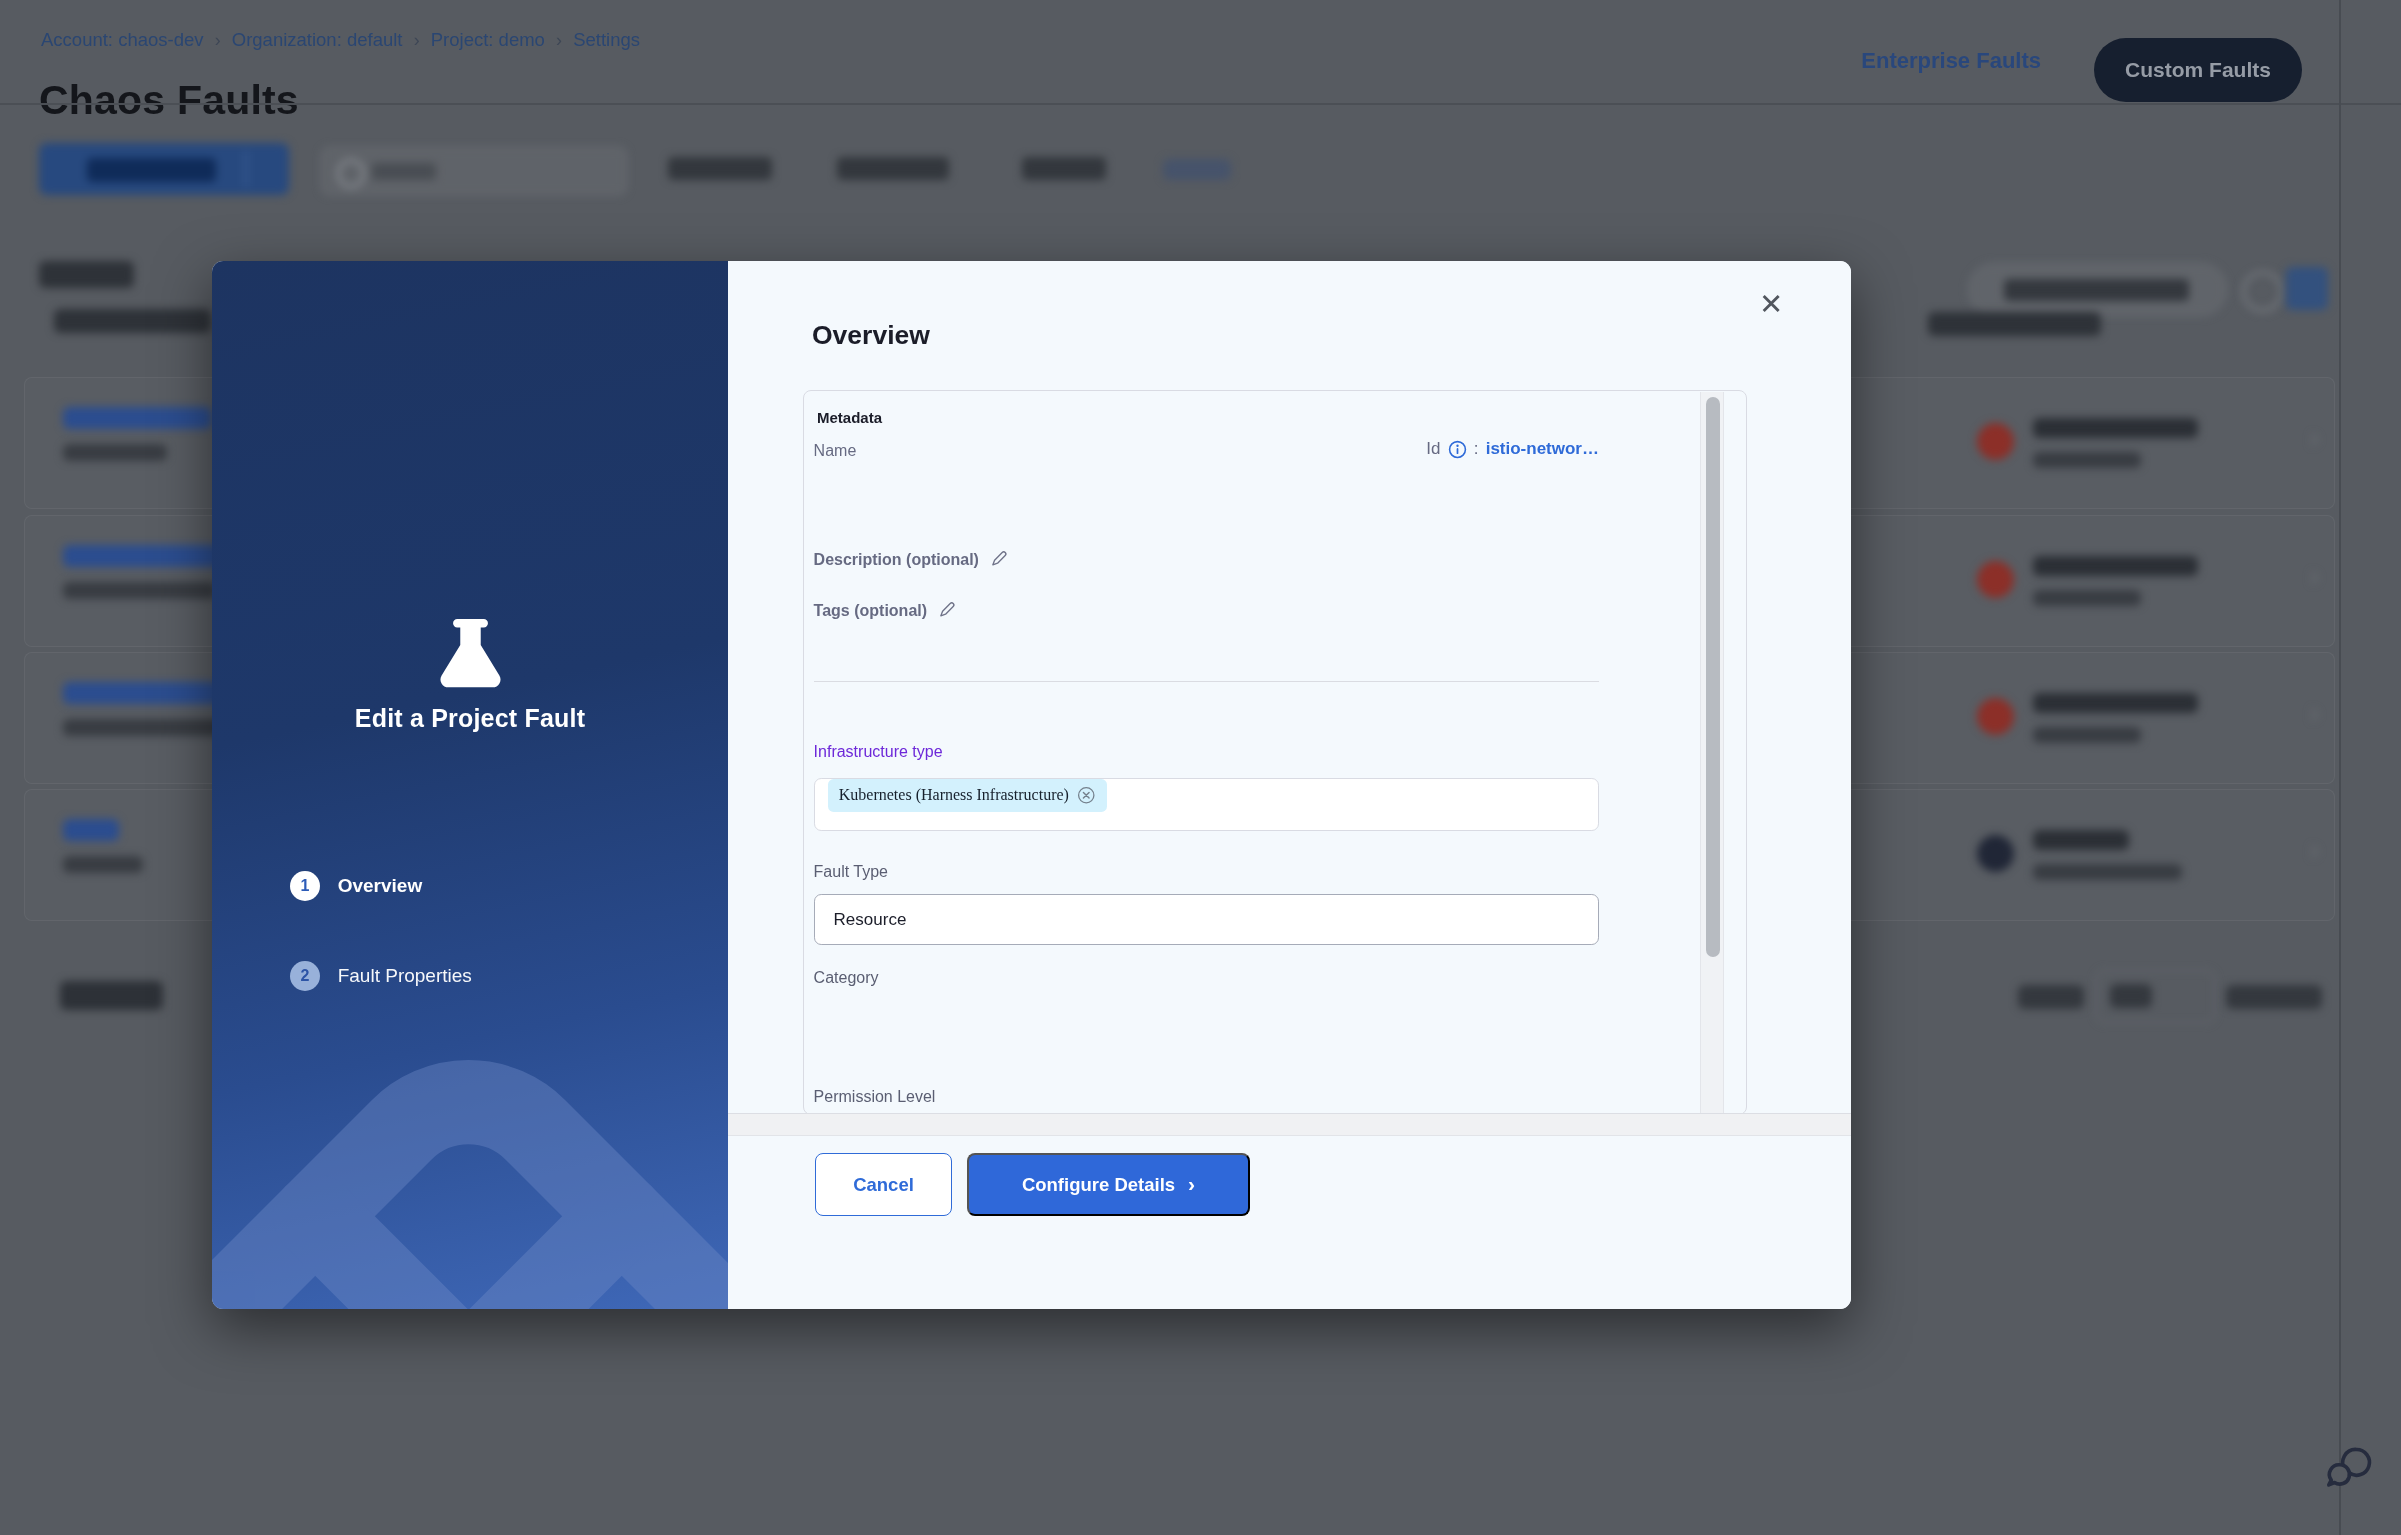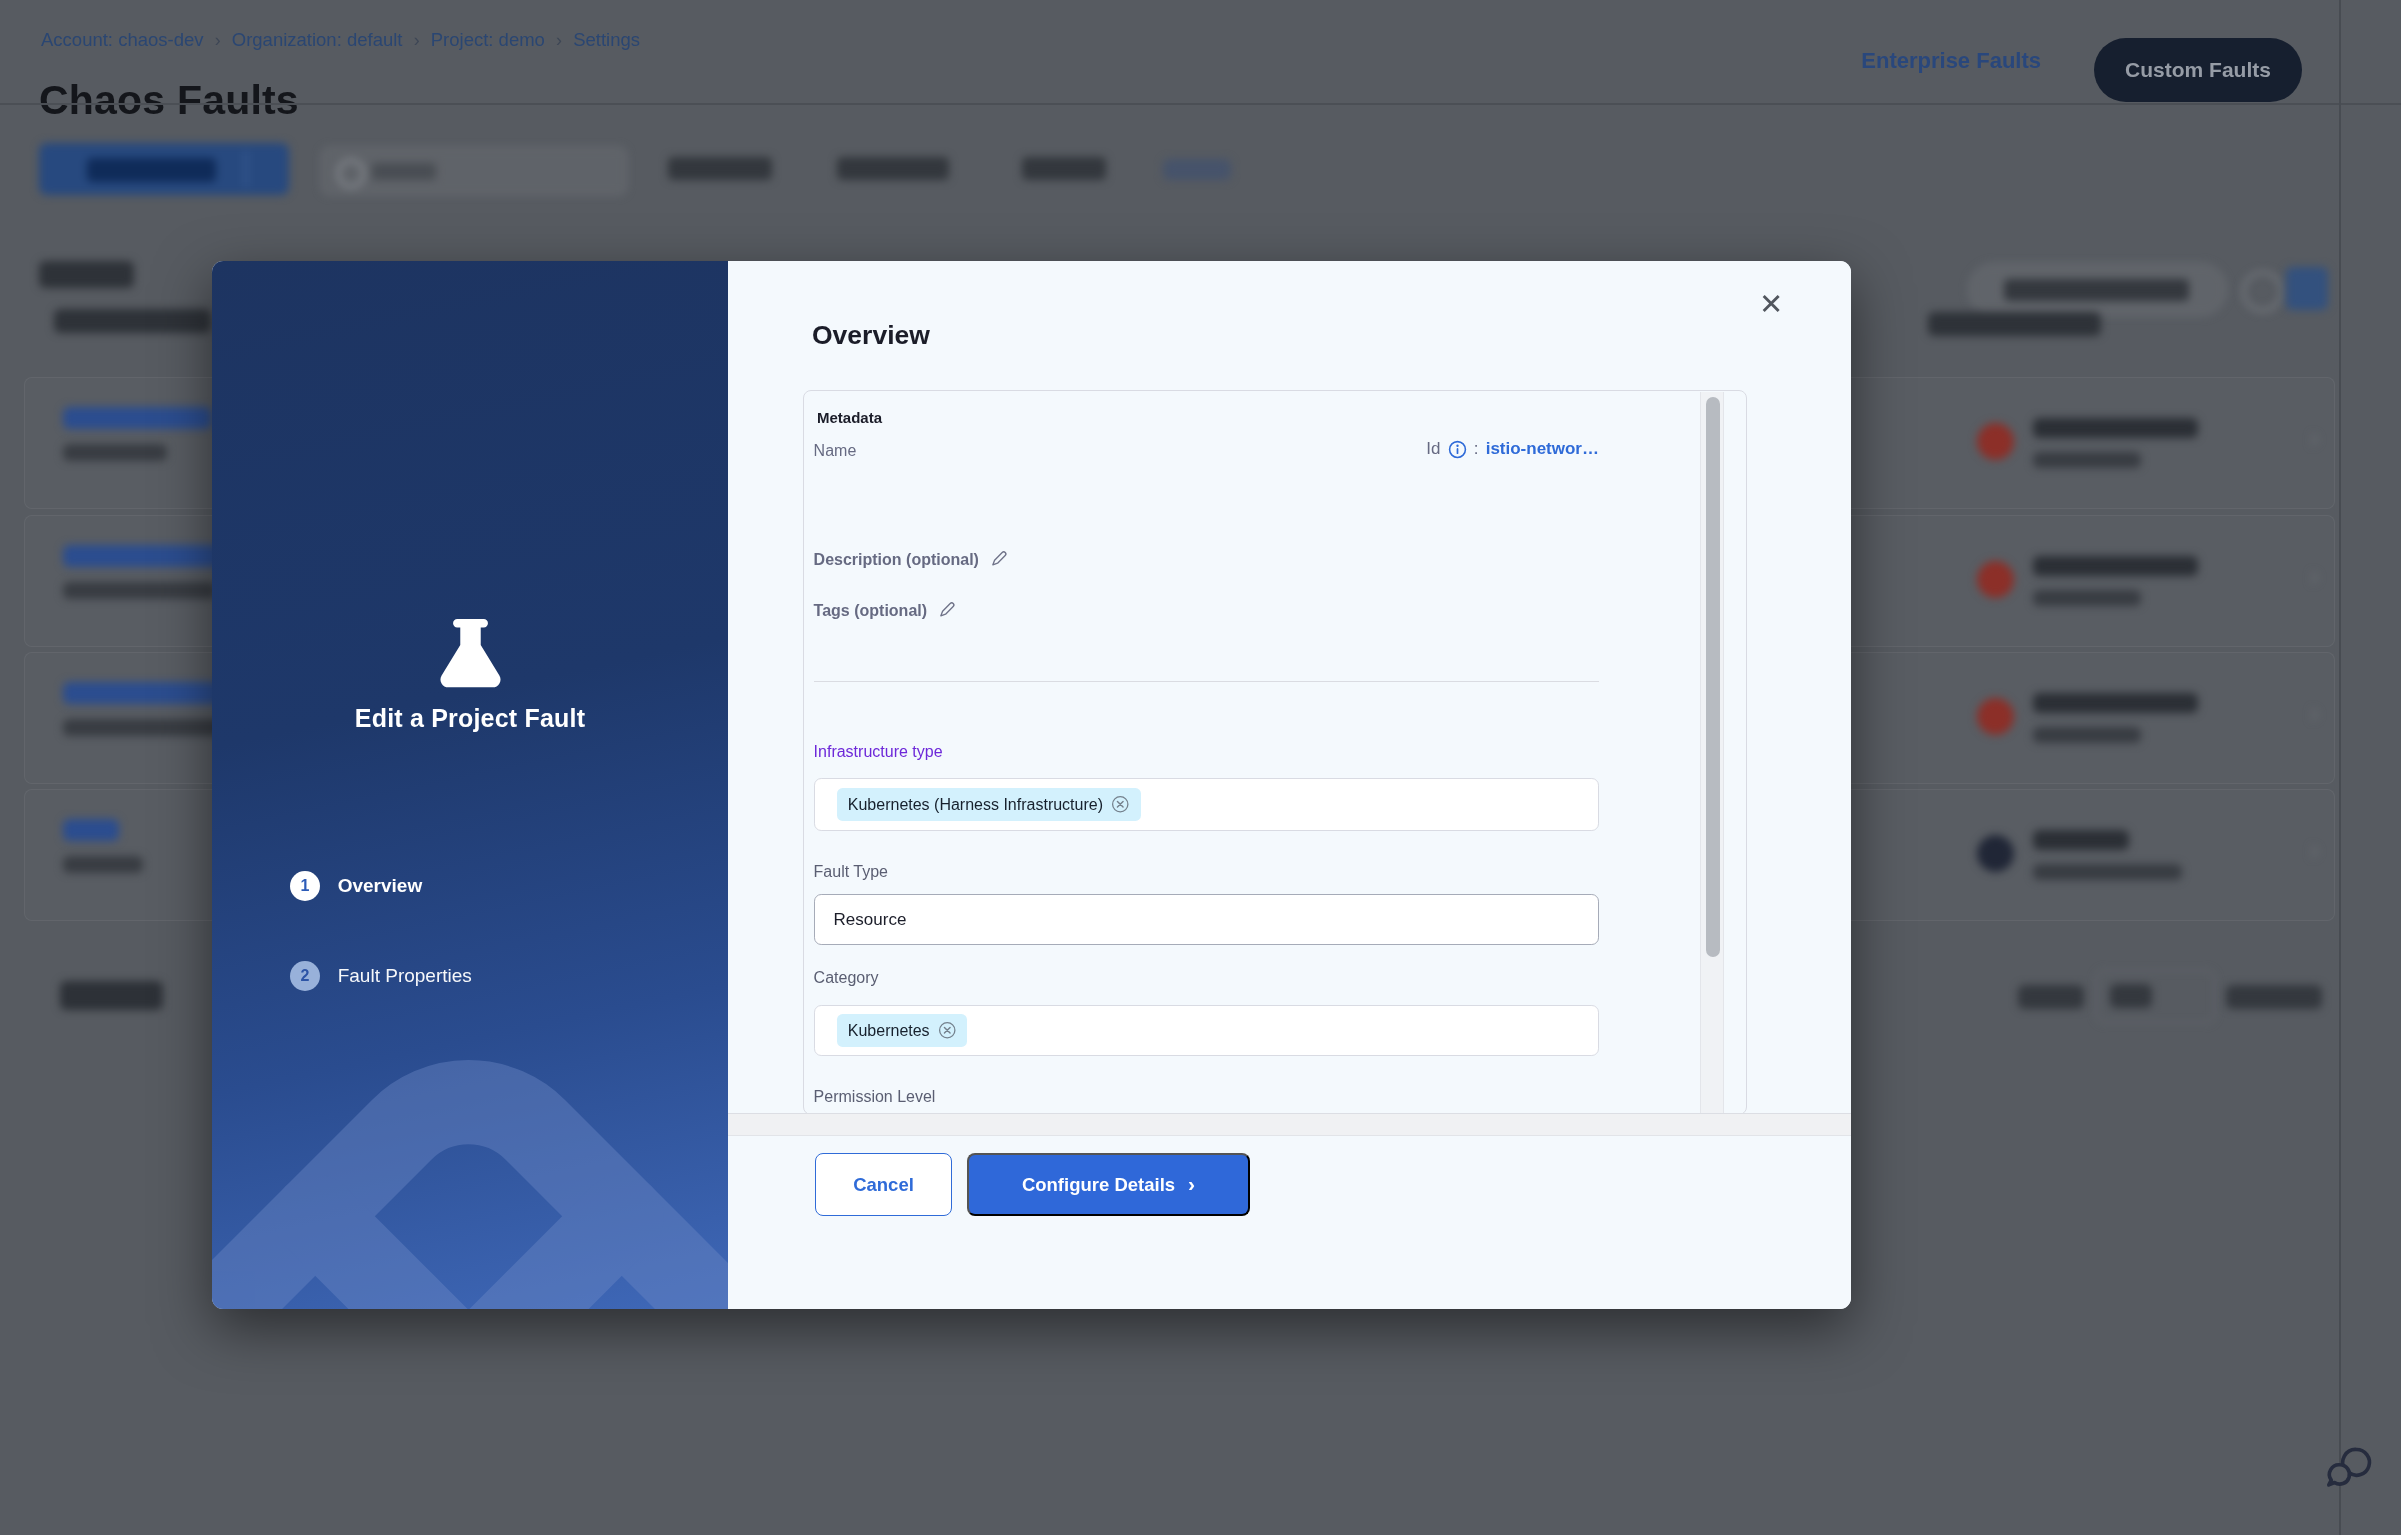--- a/index.html
+++ b/index.html
@@ -56,21 +56,21 @@
   .main-heading{left:84px;top:59px;font-size:26.5px;font-weight:bold;color:#1b1d29;}
   .form-box{left:75px;top:129px;width:942px;height:723px;border:0.8px solid #d9dbe3;border-radius:8px;}
   .track{position:absolute;right:22px;top:0.8px;width:22px;height:721px;background:#f0f2f5;border-left:0.8px solid #e3e5ea;border-right:0.8px solid #e3e5ea;}
   .thumb{position:absolute;right:26px;top:6.4px;width:13.7px;height:560px;border-radius:7.2px;background:#b7bbc1;}
   .sec-title{left:13px;font-size:15px;font-weight:bold;color:#1b1d29;}
   .f-label{font-size:16px;color:#666a82;}
   .f-label.b{font-weight:bold;}
   .inp{position:absolute;left:9.6px;width:785px;height:50px;background:#fff;border:0.8px solid #d9dbe3;border-radius:7.2px;
     box-sizing:border-box;font-family:inherit;font-size:17px;color:#1b1d29;padding:0 19px;outline:none;}
   .selbox{position:absolute;left:9.6px;width:785px;background:#fff;border:0.8px solid #d9dbe3;border-radius:7.2px;
-    box-sizing:border-box;display:flex;align-items:center;padding:0 22px;}
+    box-sizing:border-box;display:flex;align-items:flex-start;padding:0 13px;font-family:Liberation Serif, serif;}
   .chip{display:flex;align-items:center;gap:8px;background:#d3f1fd;border-radius:5.6px;padding:7.2px 11.2px;
     font-size:16px;color:#17212d;}
   .divline{position:absolute;left:9.6px;width:785px;height:0.8px;background:#dadce2;}
   .pencil{display:inline-block;margin-left:11.2px;vertical-align:-2.4px;}
   .id-line{position:absolute;right:147px;display:flex;align-items:center;gap:7.2px;font-size:17px;}
   .id-line .g{color:#666a82;}
   .id-line .v{color:#2f6bd8;font-weight:bold;}
   .strip{left:0;top:852px;width:1124px;height:21px;background:#f0f1f3;border-top:0.8px solid #dcdee4;border-bottom:0.8px solid #e2e4e8;}
   .btn{position:absolute;top:892px;height:63px;border-radius:8px;display:flex;align-items:center;justify-content:center;
     gap:13px;font-size:18.5px;font-weight:bold;box-sizing:border-box;}
@@ -248,29 +248,20 @@
             <circle cx="11.5" cy="11.5" r="9.5" fill="none" stroke="#74808c" stroke-width="1.6"></circle>
             <path d="M8 8 l7 7 M15 8 l-7 7" stroke="#74808c" stroke-width="1.8" stroke-linecap="round"></path>
           </svg>
         </span>
       </div>
 
       <div class="abs f-label" style="left:9.6px;top:472px;color:#5a5e72;">Fault Type</div>
       <input class="inp" style="top: 503px; height: 51px; border: 1.6px solid rgb(166, 171, 184);" value="Resource">
 
       <div class="abs f-label" style="left:9.6px;top:578px;color:#5a5e72;">Category</div>
-      <div class="selbox" style="top:614px;height:51px;">
-        <span class="chip">
-          <span>Kubernetes</span>
-          <svg width="18.5" height="18.5" viewBox="0 0 23 23">
-            <circle cx="11.5" cy="11.5" r="9.5" fill="none" stroke="#74808c" stroke-width="1.6"></circle>
-            <path d="M8 8 l7 7 M15 8 l-7 7" stroke="#74808c" stroke-width="1.8" stroke-linecap="round"></path>
-          </svg>
-        </span>
-      </div>
 
       <div class="abs f-label" style="left:9.6px;top:697px;color:#5a5e72;">Permission Level</div>
     </div>
 
     <div class="abs strip"></div>
 
     <button class="btn cancel">
       <span>Cancel</span>
     </button>
     <button class="btn primary">

